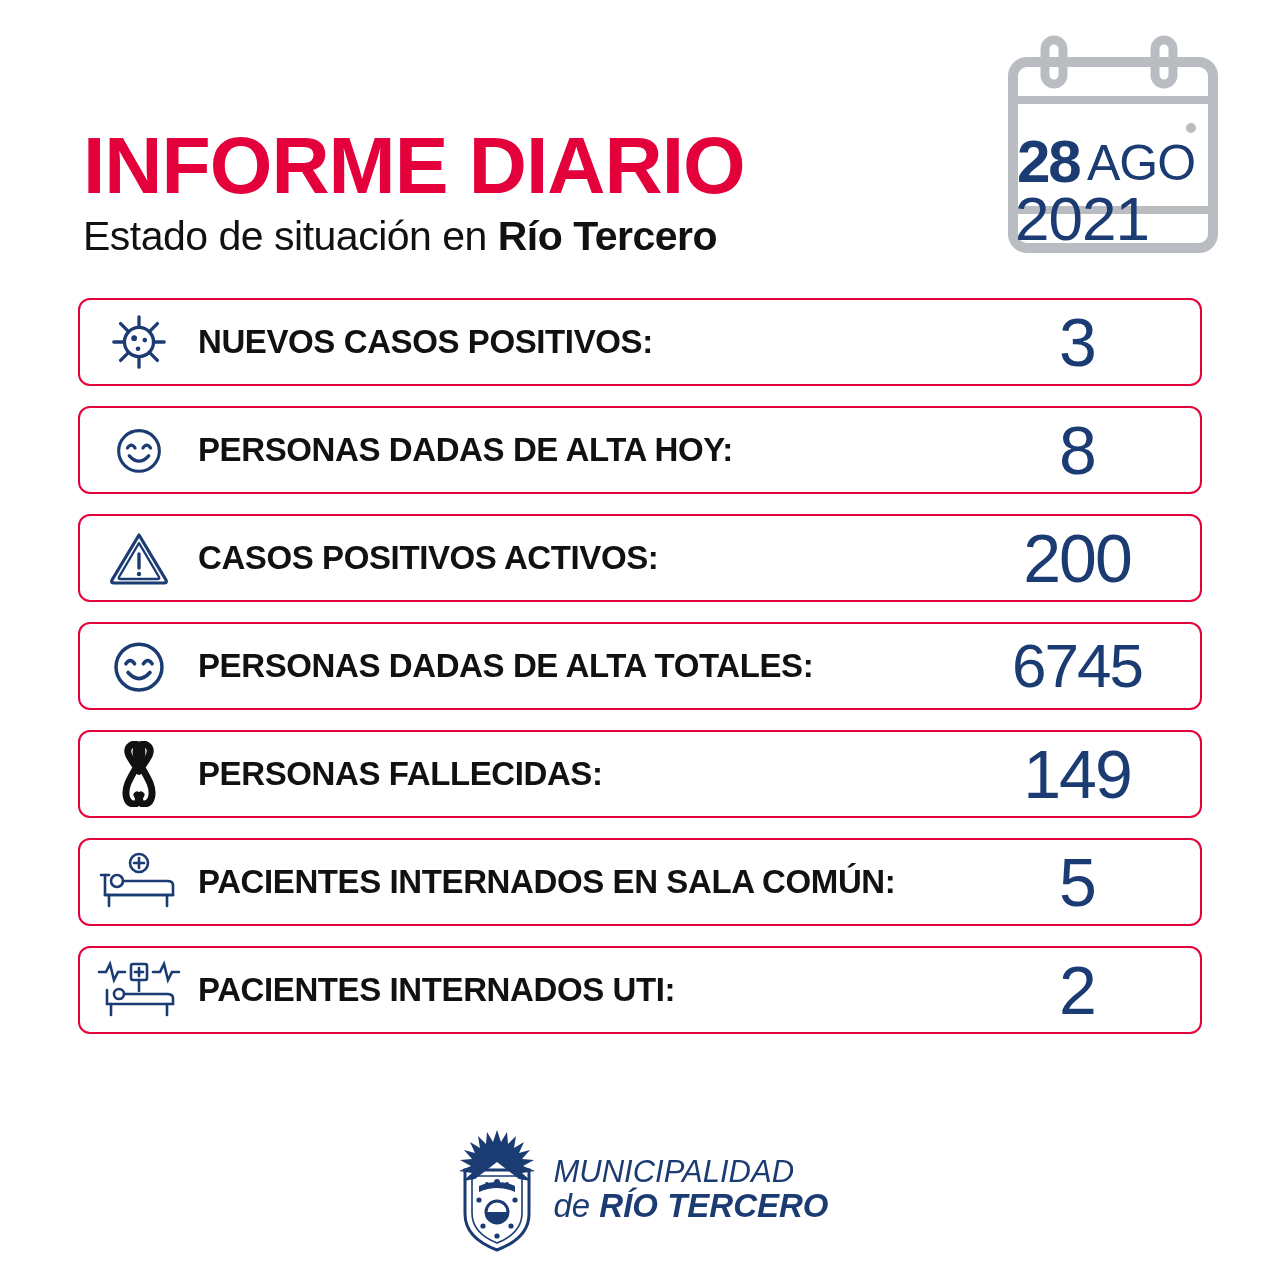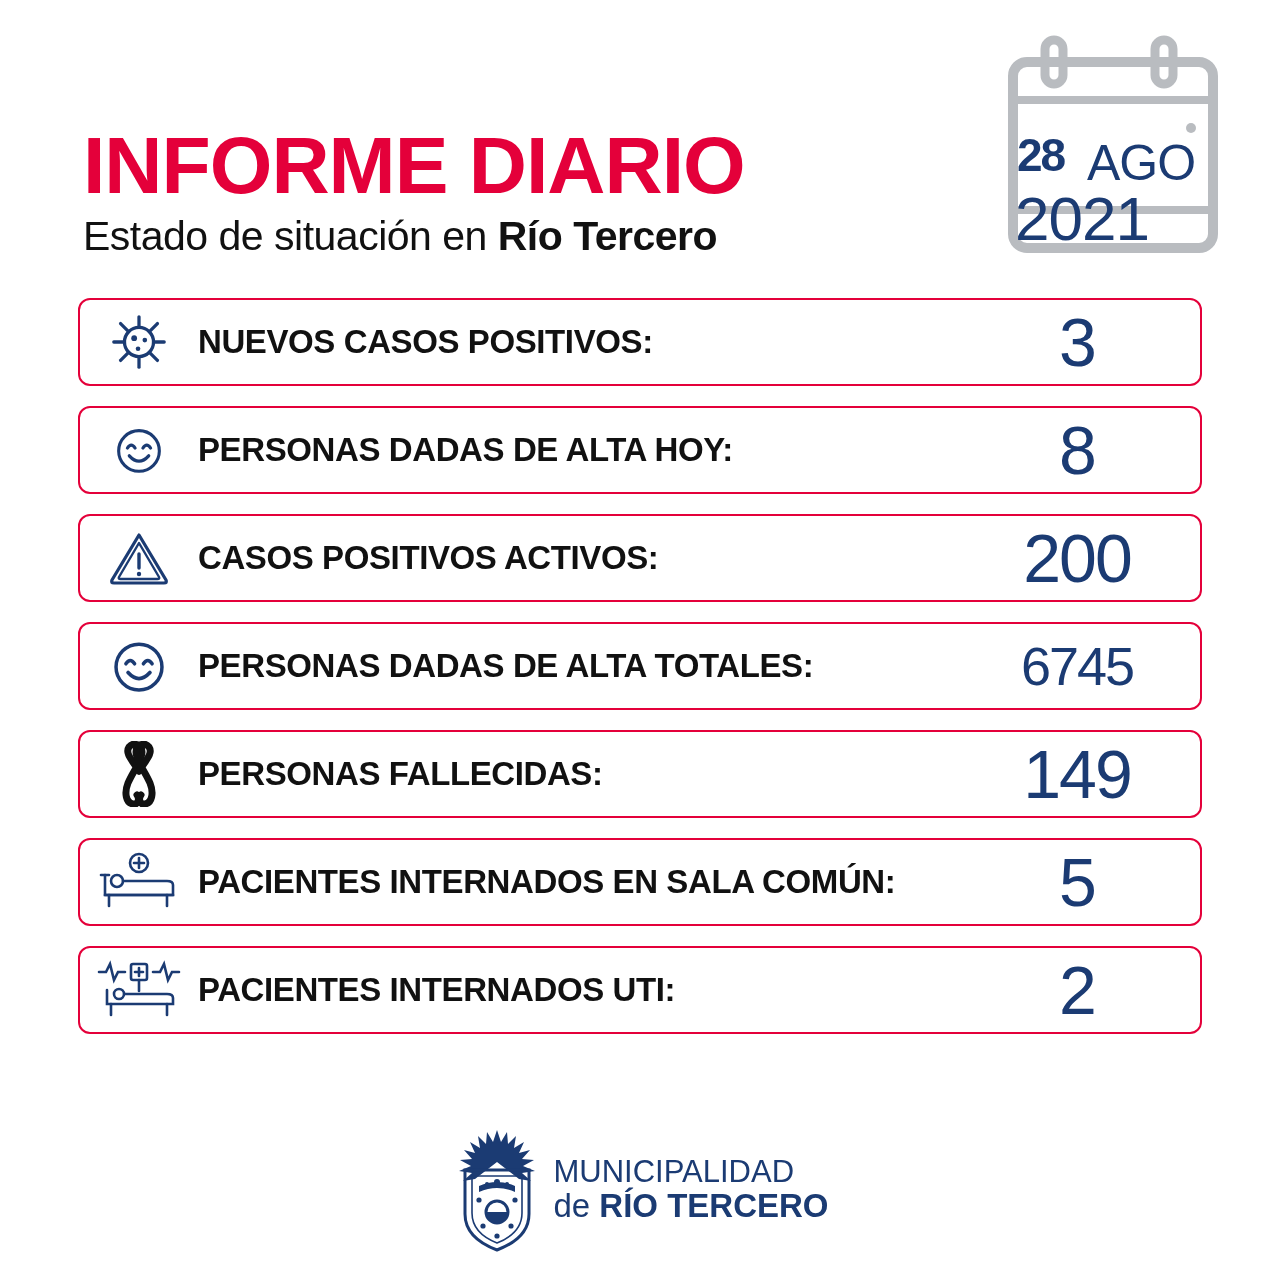--- a/index.html
+++ b/index.html
@@ -70,21 +70,21 @@
     top: 34px;
     width: 216px;
     height: 232px;
   }
   .cal-svg { display:block; }
 
   .cal-day {
     position: absolute;
     left: 12px;
     top: 98px;
-    font-size: 46px;
+    font-size: 60px;
     font-weight: bold;
     color: #1b3b73;
     letter-spacing: -2px;
     line-height: 1;
   }
   .cal-month {
     position: absolute;
     left: 82px;
     top: 104px;
     font-size: 50px;
@@ -146,33 +146,34 @@
     min-width: 210px;
     text-align: center;
     padding-right: 18px;
     color: #1b3b73;
     font-size: 68px;
     line-height: 1;
     letter-spacing: -2px;
     font-family: "Liberation Sans", sans-serif;
   }
   .row-value.big {
-    font-size: 54px;
+    font-size: 62px;
   }
 
   
   .footer {
     position: absolute;
     left: 0;
     bottom: 26px;
     width: 1278px;
     display: flex;
     align-items: center;
     justify-content: center;
     gap: 8px;
+    font-style: italic;
   }
   .crest {
     width: 96px;
     height: 128px;
   }
   .footer-text {
     color: #1b3b73;
     line-height: 1.05;
   }
   .footer-line1 {

